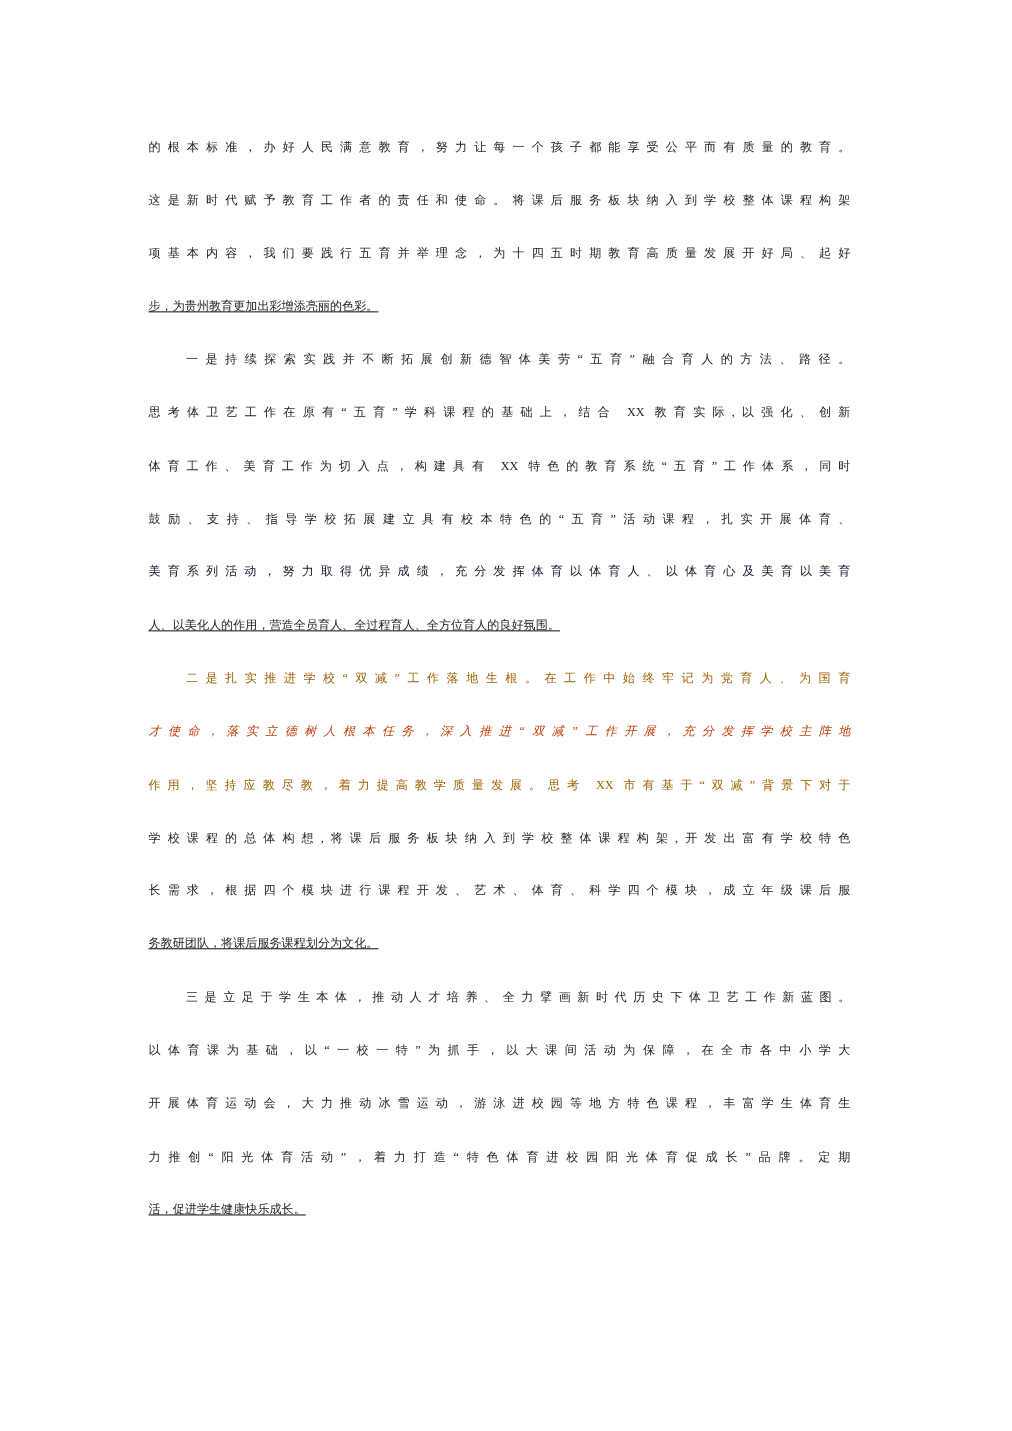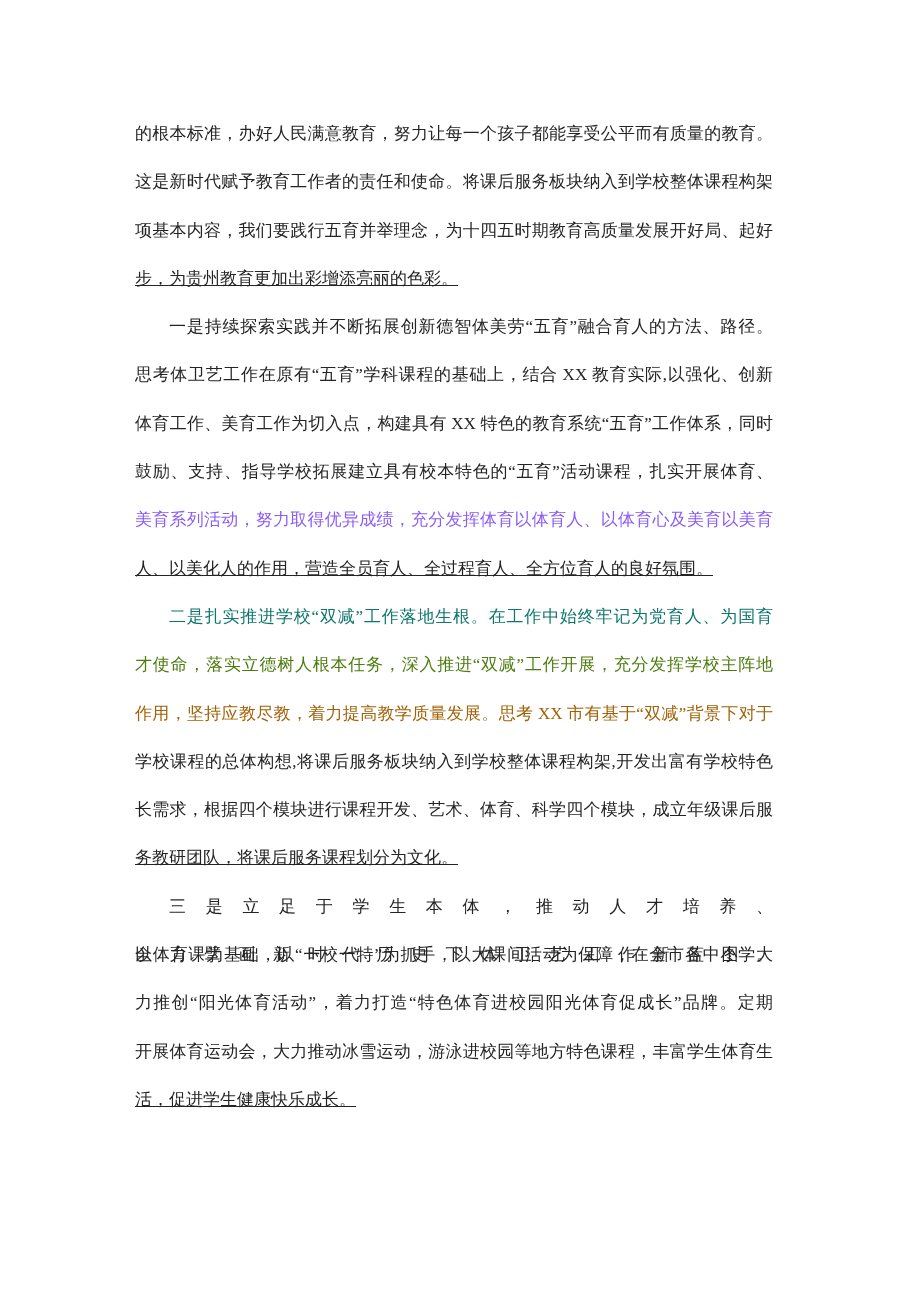--- a/index.html
+++ b/index.html
@@ -16,21 +16,21 @@
   }
   .text-block {
     position: absolute;
     left: 135px;
     top: 110px;
     width: 638px;
   }
   .line {
     height: 48.3px;
     line-height: 48.3px;
-    font-size: 17px;
+    font-size: 11px;
     text-align: justify;
     text-align-last: justify;
     white-space: normal;
     word-break: keep-all;
   }
   .line.para-end {
     text-align-last: left;
     text-decoration: underline;
   }
   .line.indent {
@@ -43,27 +43,27 @@
 <div class="page">
   <div class="text-block" id="text-block">
       <div class="line" style="color: rgb(36, 36, 36);">的根本标准，办好人民满意教育，努力让每一个孩子都能享受公平而有质量的教育。</div>
       <div class="line" style="color: rgb(36, 36, 36);">这是新时代赋予教育工作者的责任和使命。将课后服务板块纳入到学校整体课程构架</div>
       <div class="line" style="color: rgb(36, 36, 36);">项基本内容，我们要践行五育并举理念，为十四五时期教育高质量发展开好局、起好</div>
       <div class="line para-end" style="color: rgb(36, 36, 36);">步，为贵州教育更加出彩增添亮丽的色彩。</div>
       <div class="line indent" style="color: rgb(36, 36, 36);">一是持续探索实践并不断拓展创新德智体美劳“五育”融合育人的方法、路径。</div>
       <div class="line" style="color: rgb(36, 36, 36);">思考体卫艺工作在原有“五育”学科课程的基础上，结合 XX 教育实际,以强化、创新</div>
       <div class="line" style="color: rgb(36, 36, 36);">体育工作、美育工作为切入点，构建具有 XX 特色的教育系统“五育”工作体系，同时</div>
       <div class="line" style="color: rgb(36, 36, 36);">鼓励、支持、指导学校拓展建立具有校本特色的“五育”活动课程，扎实开展体育、</div>
-      <div class="line" style="color: #8b5cf6;">美育系列活动，努力取得优异成绩，充分发挥体育以体育人、以体育心及美育以美育</div>
+      <div class="line" style="color: #0f172a;">美育系列活动，努力取得优异成绩，充分发挥体育以体育人、以体育心及美育以美育</div>
       <div class="line para-end" style="color: rgb(36, 36, 36);">人、以美化人的作用，营造全员育人、全过程育人、全方位育人的良好氛围。</div>
-      <div class="line indent" style="color: #0f766e;">二是扎实推进学校“双减”工作落地生根。在工作中始终牢记为党育人、为国育</div>
-      <div class="line" style="color: #4d7c0f;">才使命，落实立德树人根本任务，深入推进“双减”工作开展，充分发挥学校主阵地</div>
+      <div class="line indent" style="color: #a16207;">二是扎实推进学校“双减”工作落地生根。在工作中始终牢记为党育人、为国育</div>
+      <div class="line" style="color: #c2410c; font-style: italic;">才使命，落实立德树人根本任务，深入推进“双减”工作开展，充分发挥学校主阵地</div>
       <div class="line" style="color: #a16207;">作用，坚持应教尽教，着力提高教学质量发展。思考 XX 市有基于“双减”背景下对于</div>
       <div class="line" style="color: rgb(36, 36, 36);">学校课程的总体构想,将课后服务板块纳入到学校整体课程构架,开发出富有学校特色</div>
       <div class="line" style="color: rgb(36, 36, 36);">长需求，根据四个模块进行课程开发、艺术、体育、科学四个模块，成立年级课后服</div>
       <div class="line para-end" style="color: rgb(36, 36, 36);">务教研团队，将课后服务课程划分为文化。</div>
       <div class="line indent" style="color: rgb(36, 36, 36);">三是立足于学生本体，推动人才培养、全力擘画新时代历史下体卫艺工作新蓝图。</div>
       <div class="line" style="color: rgb(36, 36, 36);">以体育课为基础，以“一校一特”为抓手，以大课间活动为保障，在全市各中小学大</div>
+      <div class="line" style="color: rgb(36, 36, 36);">开展体育运动会，大力推动冰雪运动，游泳进校园等地方特色课程，丰富学生体育生</div>
       <div class="line" style="color: rgb(36, 36, 36);">力推创“阳光体育活动”，着力打造“特色体育进校园阳光体育促成长”品牌。定期</div>
-      <div class="line" style="color: rgb(36, 36, 36);">开展体育运动会，大力推动冰雪运动，游泳进校园等地方特色课程，丰富学生体育生</div>
       <div class="line para-end" style="color: rgb(36, 36, 36);">活，促进学生健康快乐成长。</div>
     </div>
 </div>
 
 </body></html>

